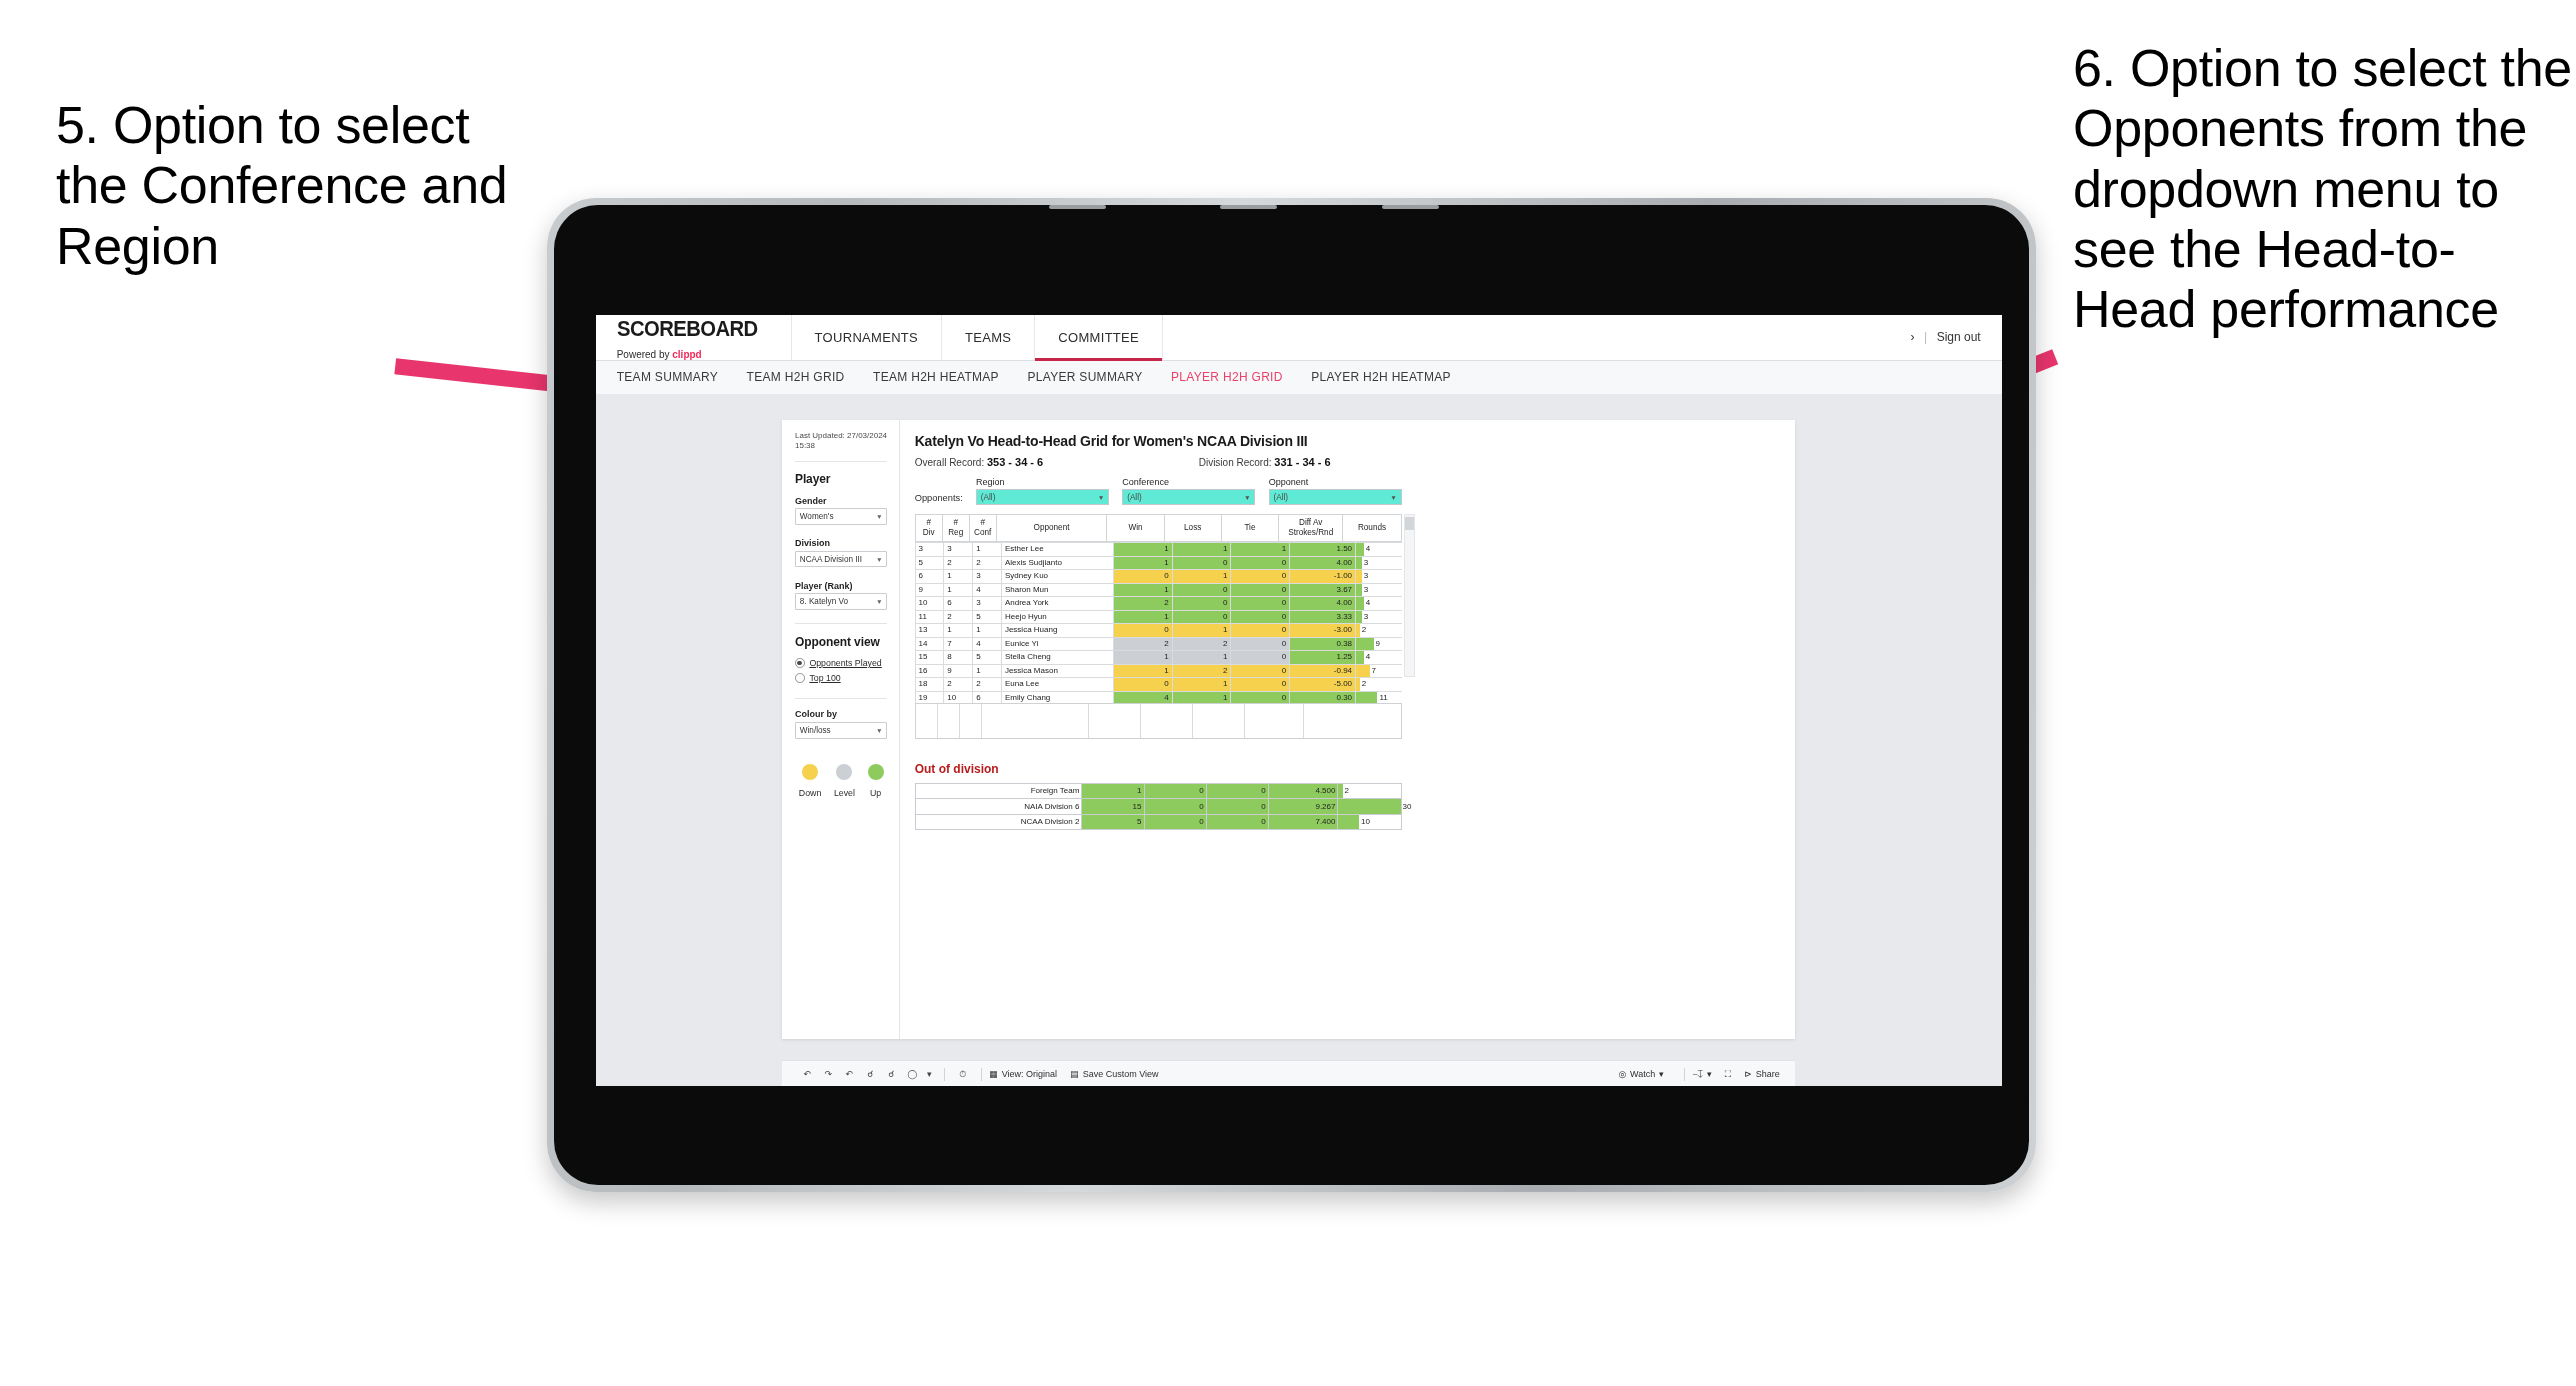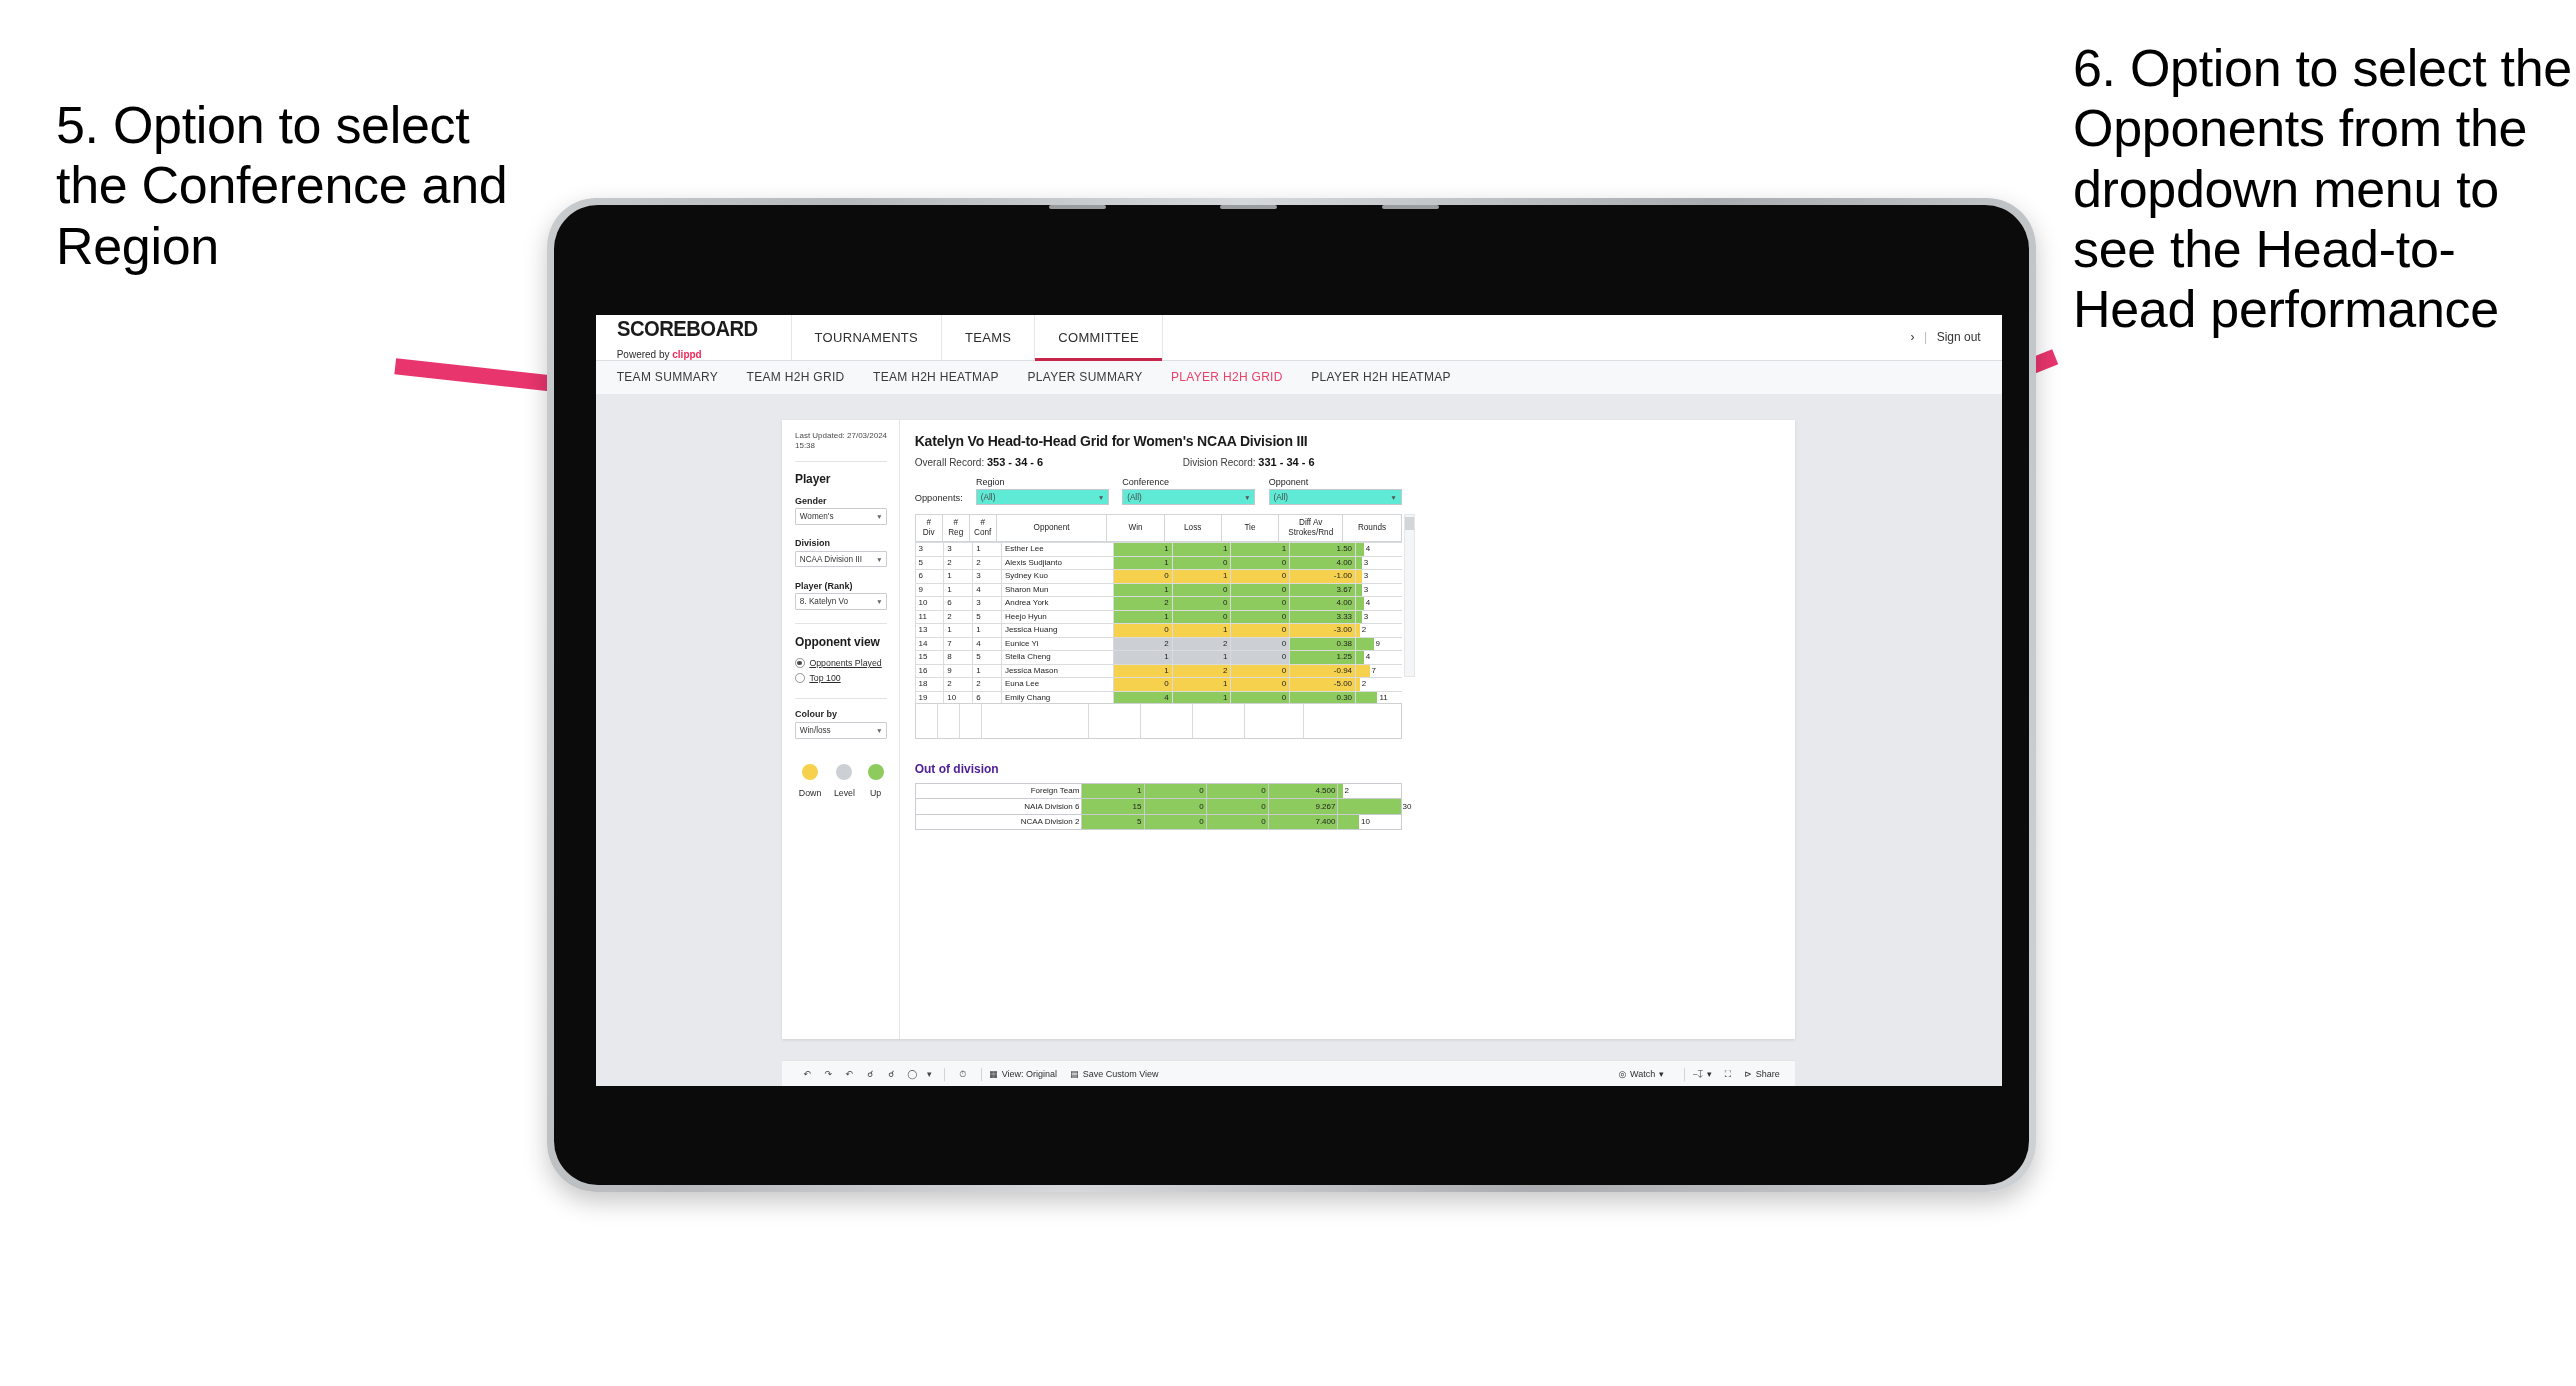--- a/index.html
+++ b/index.html
@@ -120,21 +120,21 @@
   .radio.on:after{content:"";position:absolute;left:1.4px;top:1.4px;width:4.8px;height:4.8px;border-radius:50%;background:#4a4a4a;}
   #legend-row{display:flex;justify-content:space-between;margin:25px 3.8px 0 3.8px;}
   .legend-item{display:flex;flex-direction:column;align-items:center;gap:8.6px;}
   .dot{width:16px;height:16px;border-radius:50%;}
   .legend-item span{font-size:8.8px;color:#2b2b2b;}
 
   
   #main{flex:1;padding:13.3px 15px 0 15px;box-sizing:border-box;min-width:0;position:relative;}
   #grid-title{font-size:14px;font-weight:700;color:#1a1a1a;margin:0 0 6.7px 0;letter-spacing:-0.2px;}
   #records{display:flex;font-size:10px;color:#3a3a3a;margin-bottom:9.5px;}
-  #records .rec{margin-right:0;}
+  #records .rec{margin-right:16px;}
   #records .rec b{color:#111;font-weight:700;font-size:11px;}
   #rec-overall{width:268px;}
 
   #filters{display:flex;align-items:flex-end;gap:13.3px;margin-bottom:8.6px;}
   #opponents-label{font-size:9.3px;color:#2b2b2b;padding-bottom:1.9px;}
   .filter{width:133px;}
   .filter .f-label{font-size:9px;color:#1f1f1f;margin-bottom:1.9px;}
   .filter .f-select{
     height:14.3px;border:1px solid #c4c7cb;background:#5eead4;
     display:flex;align-items:center;padding:0 3.8px;font-size:8.2px;color:#4a4a4a;cursor:pointer;
@@ -164,21 +164,21 @@
     height:161px;overflow:hidden;position:relative;border-bottom:1px solid #cfd2d5;
   }
   #tbl-scrollbar{
     position:absolute;right:-13.3px;top:0;width:8.6px;height:161px;background:#f4f5f6;
     border:1px solid #e4e6e8;
   }
   #tbl-thumb{position:absolute;left:0;top:1.9px;width:8.6px;height:13.3px;background:#d3d6d9;}
   #tbl-blank{height:34px;border:1px solid #cfd2d5;border-top:none;display:flex;}
   #tbl-blank .bcell{border-right:1px solid #d9dbde;height:100%;box-sizing:border-box;}
 
-  #ood-title{font-size:12px;font-weight:700;color:#4c1d95;margin:23px 0 6.7px 0;}
+  #ood-title{font-size:12px;font-weight:700;color:#b91c1c;margin:23px 0 6.7px 0;}
   table.ood{border-collapse:collapse;width:487px;table-layout:fixed;font-size:8px;color:#232323;}
   table.ood td{border:1px solid #c9ccd0;padding:1px 2px;height:12.4px;line-height:1.2;margin-top:44px;}
   .o-name{width:148px;text-align:right;padding-right:4.8px;}
 
   
   #toolbar{
     position:absolute;left:186px;top:666px;width:1013px;height:28.5px;
     background:#f7f8f9;border-top:1px solid #e1e3e6;
     display:flex;align-items:center;padding:0 15px;box-sizing:border-box;
     font-size:9px;color:#333;gap:0;

